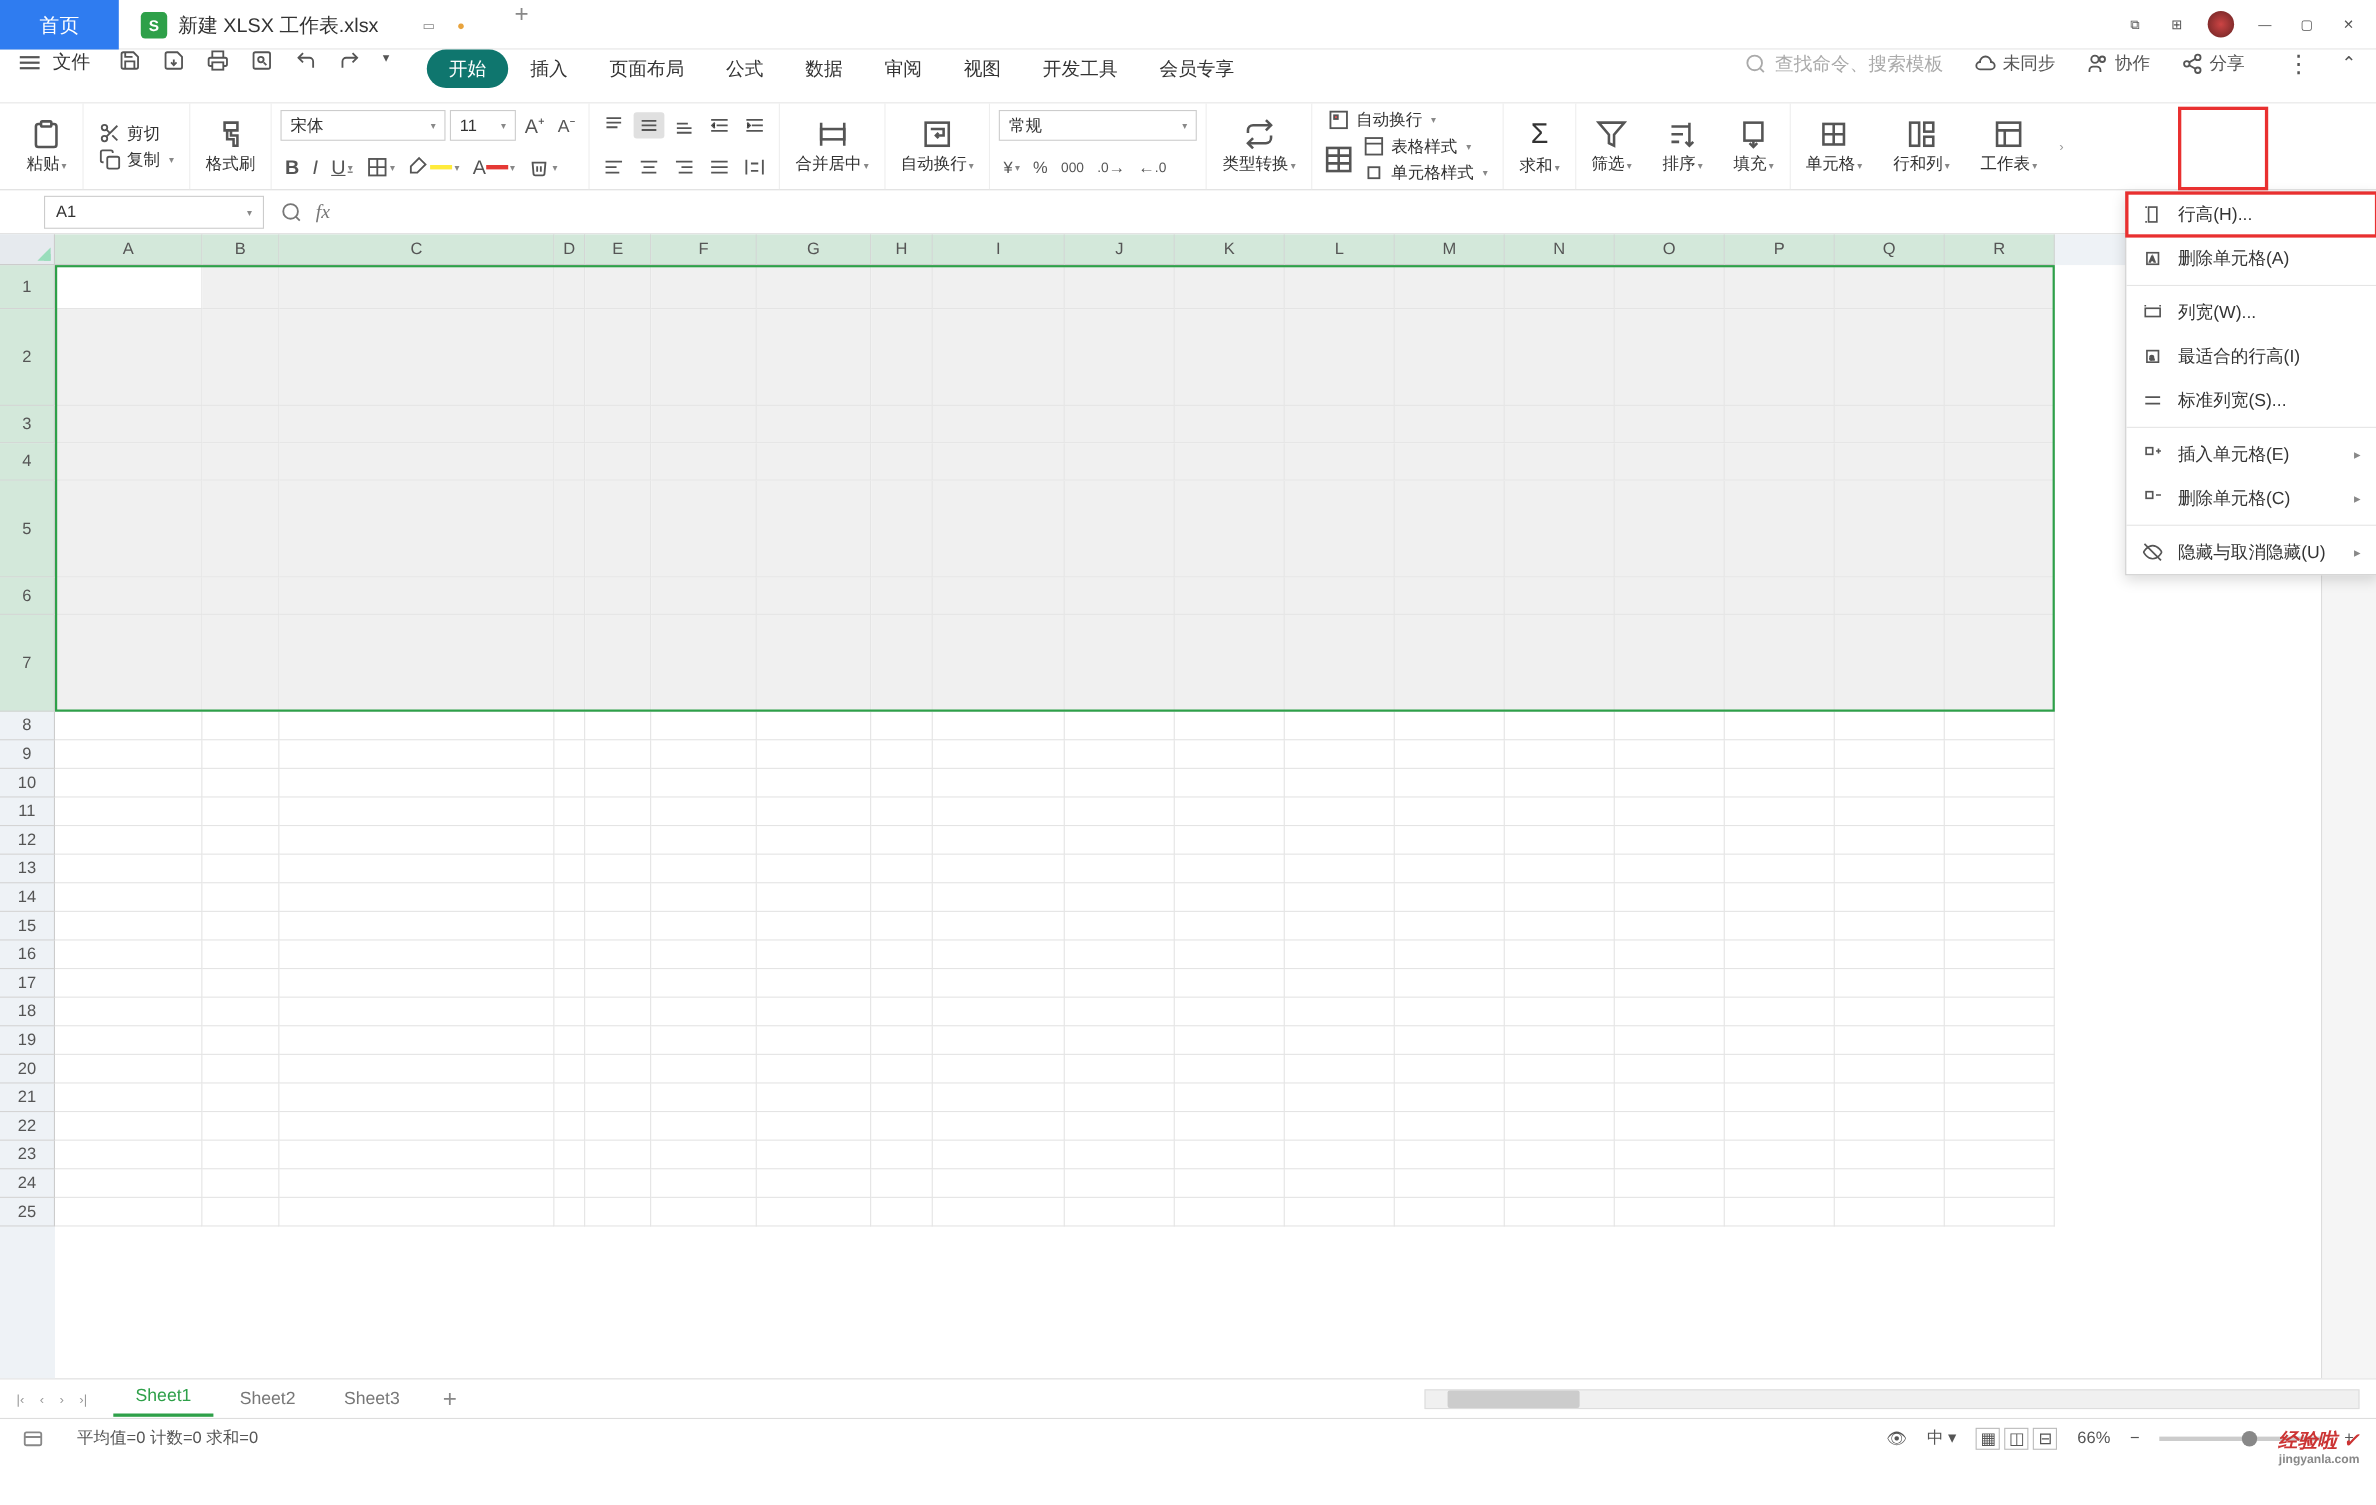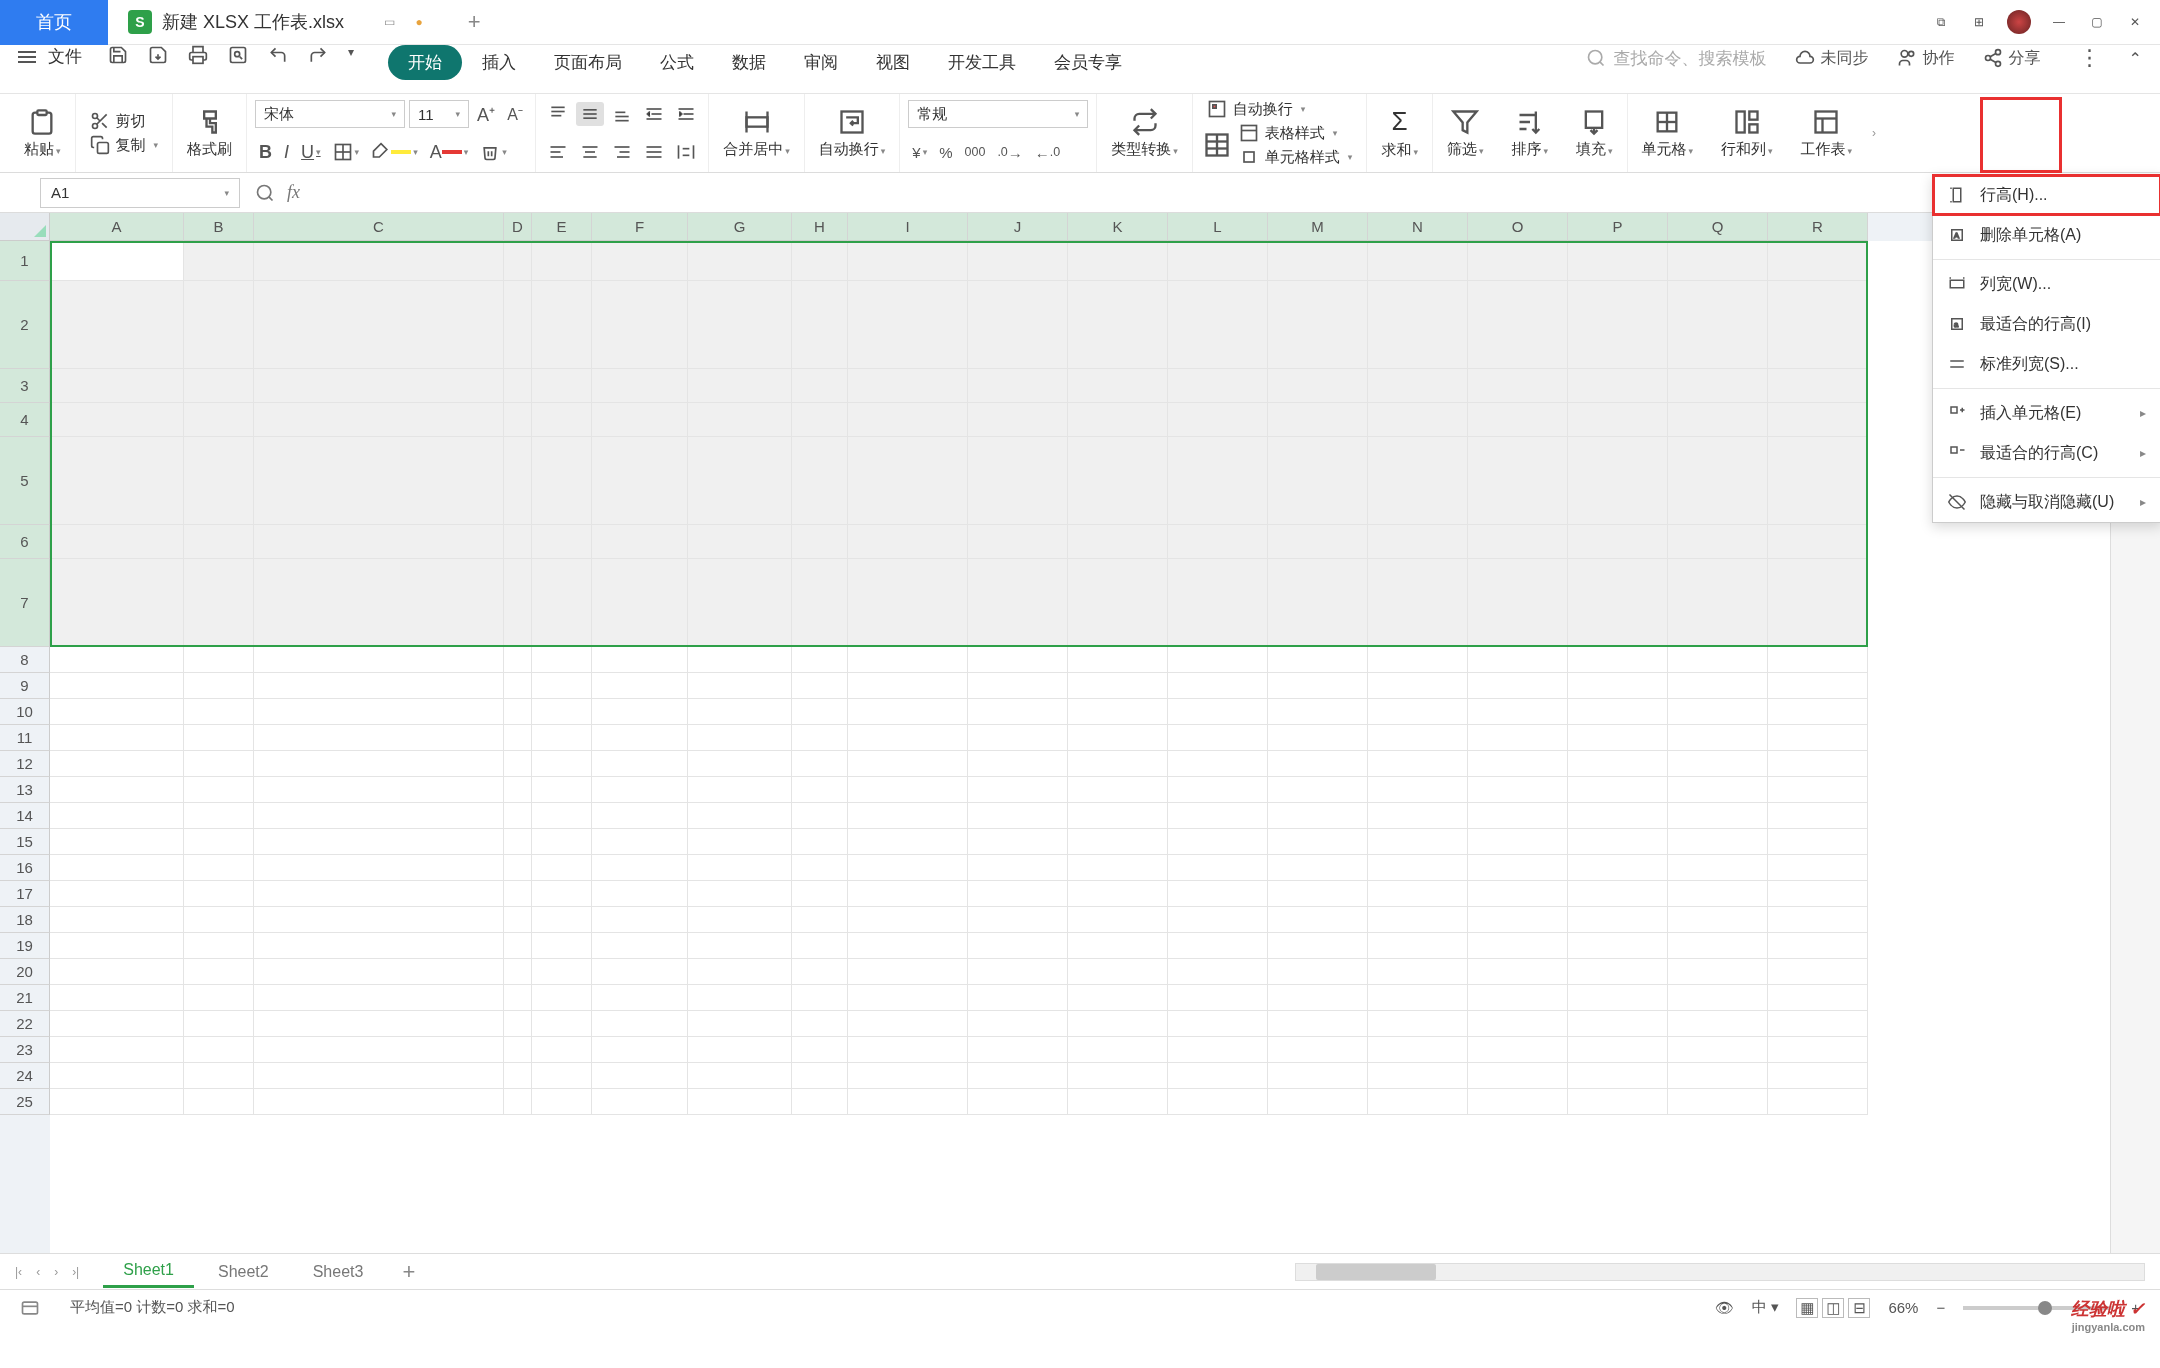--- a/index.html
+++ b/index.html
@@ -1,17 +1,17 @@
 <!DOCTYPE html>
 <html><head>
 <meta charset="utf-8">
 <style>
 *{box-sizing:border-box;margin:0;padding:0;font-family:"Microsoft YaHei",Arial,sans-serif;user-select:none}
 body{background:#fff;font-size:12px;color:#333;overflow:hidden;width:2160px;height:1368px;position:relative}
-.titlebar{display:flex;align-items:center;height:45px;background:#fff;border-bottom:1px solid #e5e5e5}
+.titlebar{display:flex;height:45px;background:#fff;border-bottom:1px solid #e5e5e5}
 .tab-home{background:#2f7cf0;color:#fff;width:108px;height:45px;display:flex;align-items:center;justify-content:center;font-size:18px}
 .doc-tab{display:flex;align-items:center;height:45px;padding:0 20px;gap:10px}
 .doc-ico{width:24px;height:24px;background:#2ea049;border-radius:4px;color:#fff;font-weight:bold;display:flex;align-items:center;justify-content:center;font-size:14px}
 .doc-name{font-size:18px}
 .doc-ctrl{display:flex;gap:20px;margin-left:30px;color:#888}
 .tab-add{margin-left:25px;font-size:22px;color:#888;cursor:pointer}
 .title-right{margin-left:auto;display:flex;align-items:center;gap:18px;padding-right:15px;color:#555}
 .title-ico{width:20px;height:20px;display:flex;align-items:center;justify-content:center}
 .avatar{width:24px;height:24px;border-radius:50%;background:radial-gradient(#c44,#622)}
 .menubar{display:flex;align-items:flex-start;height:48px;padding:0 18px;gap:4px}
@@ -562,21 +562,21 @@
         <line x1="19" y1="5" x2="19" y2="11"></line>
       </svg>
       <span>插入单元格(E)</span>
       <span class="arrow">▸</span>
     </div>
   <div class="menu-entry">
       <svg width="18" height="18" viewBox="0 0 24 24" fill="none" stroke="#555" stroke-width="2">
         <rect x="4" y="4" width="8" height="8"></rect>
         <line x1="16" y1="8" x2="22" y2="8"></line>
       </svg>
-      <span>最适合的行高(C)</span>
+      <span>删除单元格(C)</span>
       <span class="arrow">▸</span>
     </div>
   <div class="menu-sep"></div>
   <div class="menu-entry">
       <svg width="18" height="18" viewBox="0 0 24 24" fill="none" stroke="#555" stroke-width="2">
         <path d="M1 12s4-8 11-8 11 8 11 8-4 8-11 8-11-8-11-8z"></path>
         <line x1="2" y1="2" x2="22" y2="22"></line>
       </svg>
       <span>隐藏与取消隐藏(U)</span>
       <span class="arrow">▸</span>

